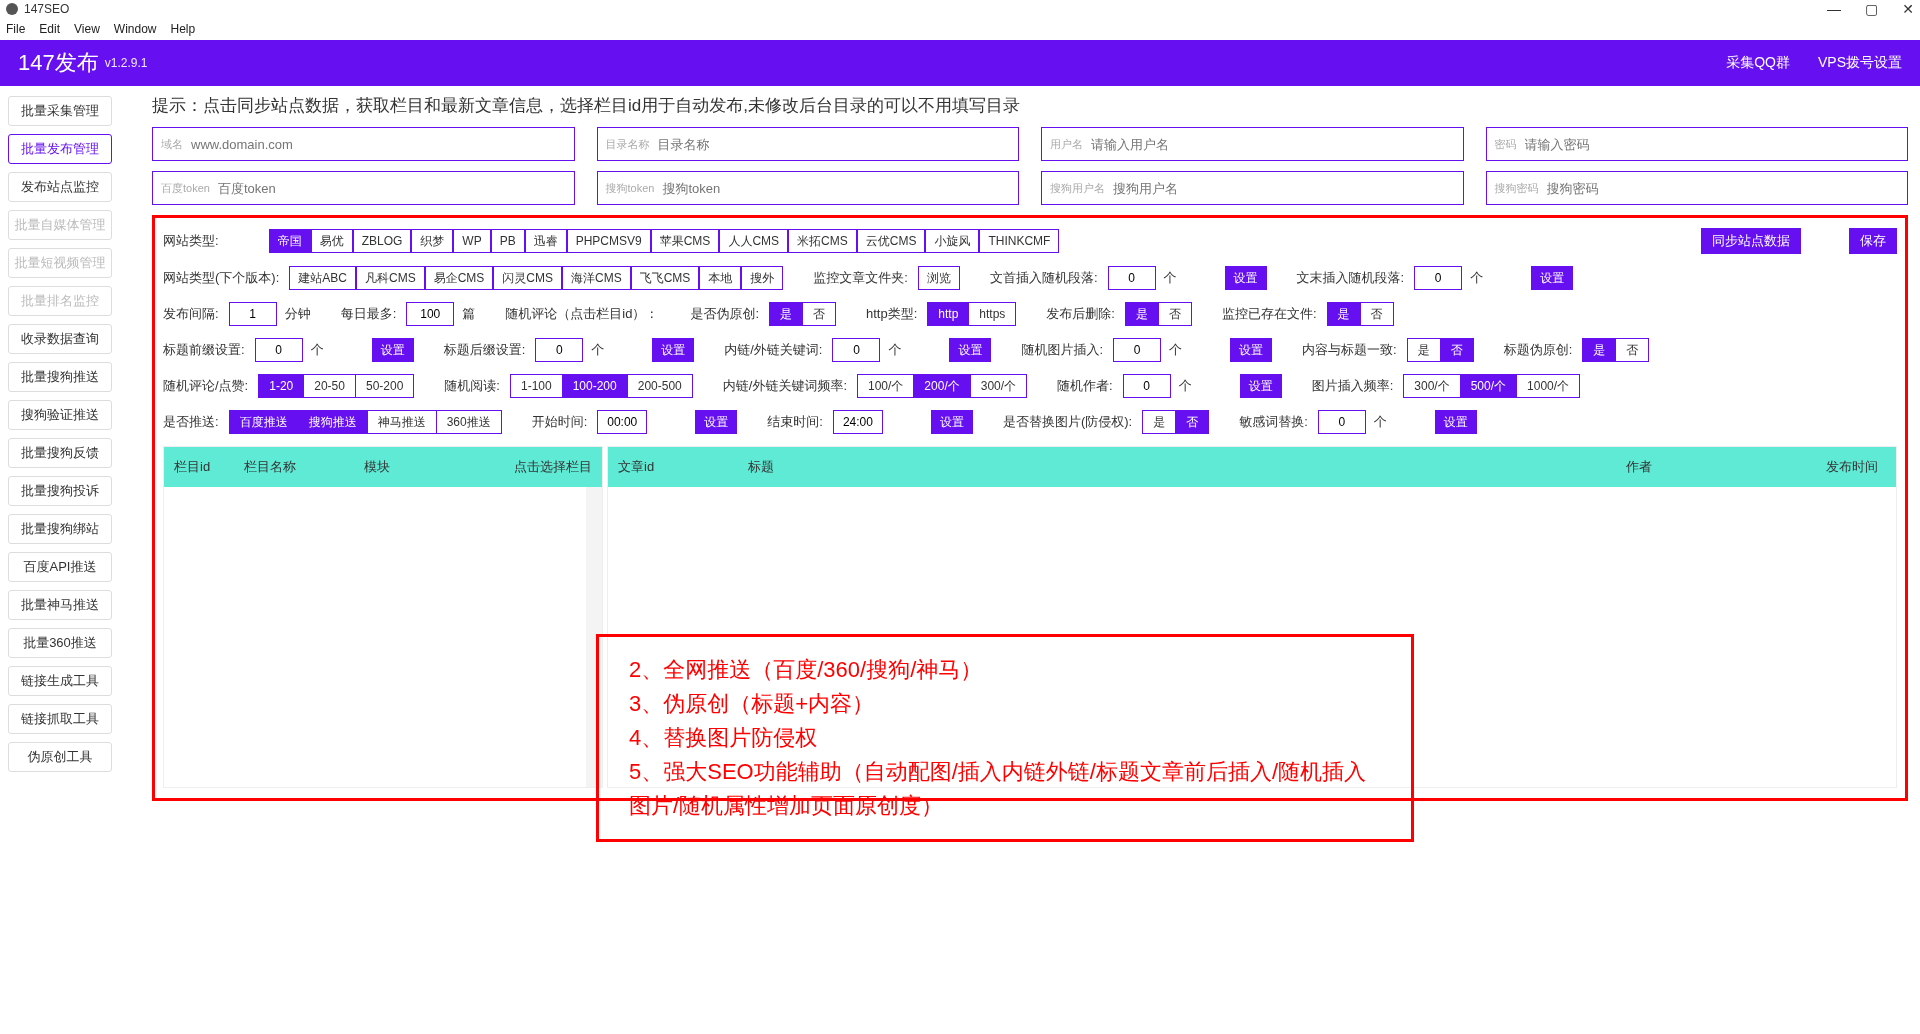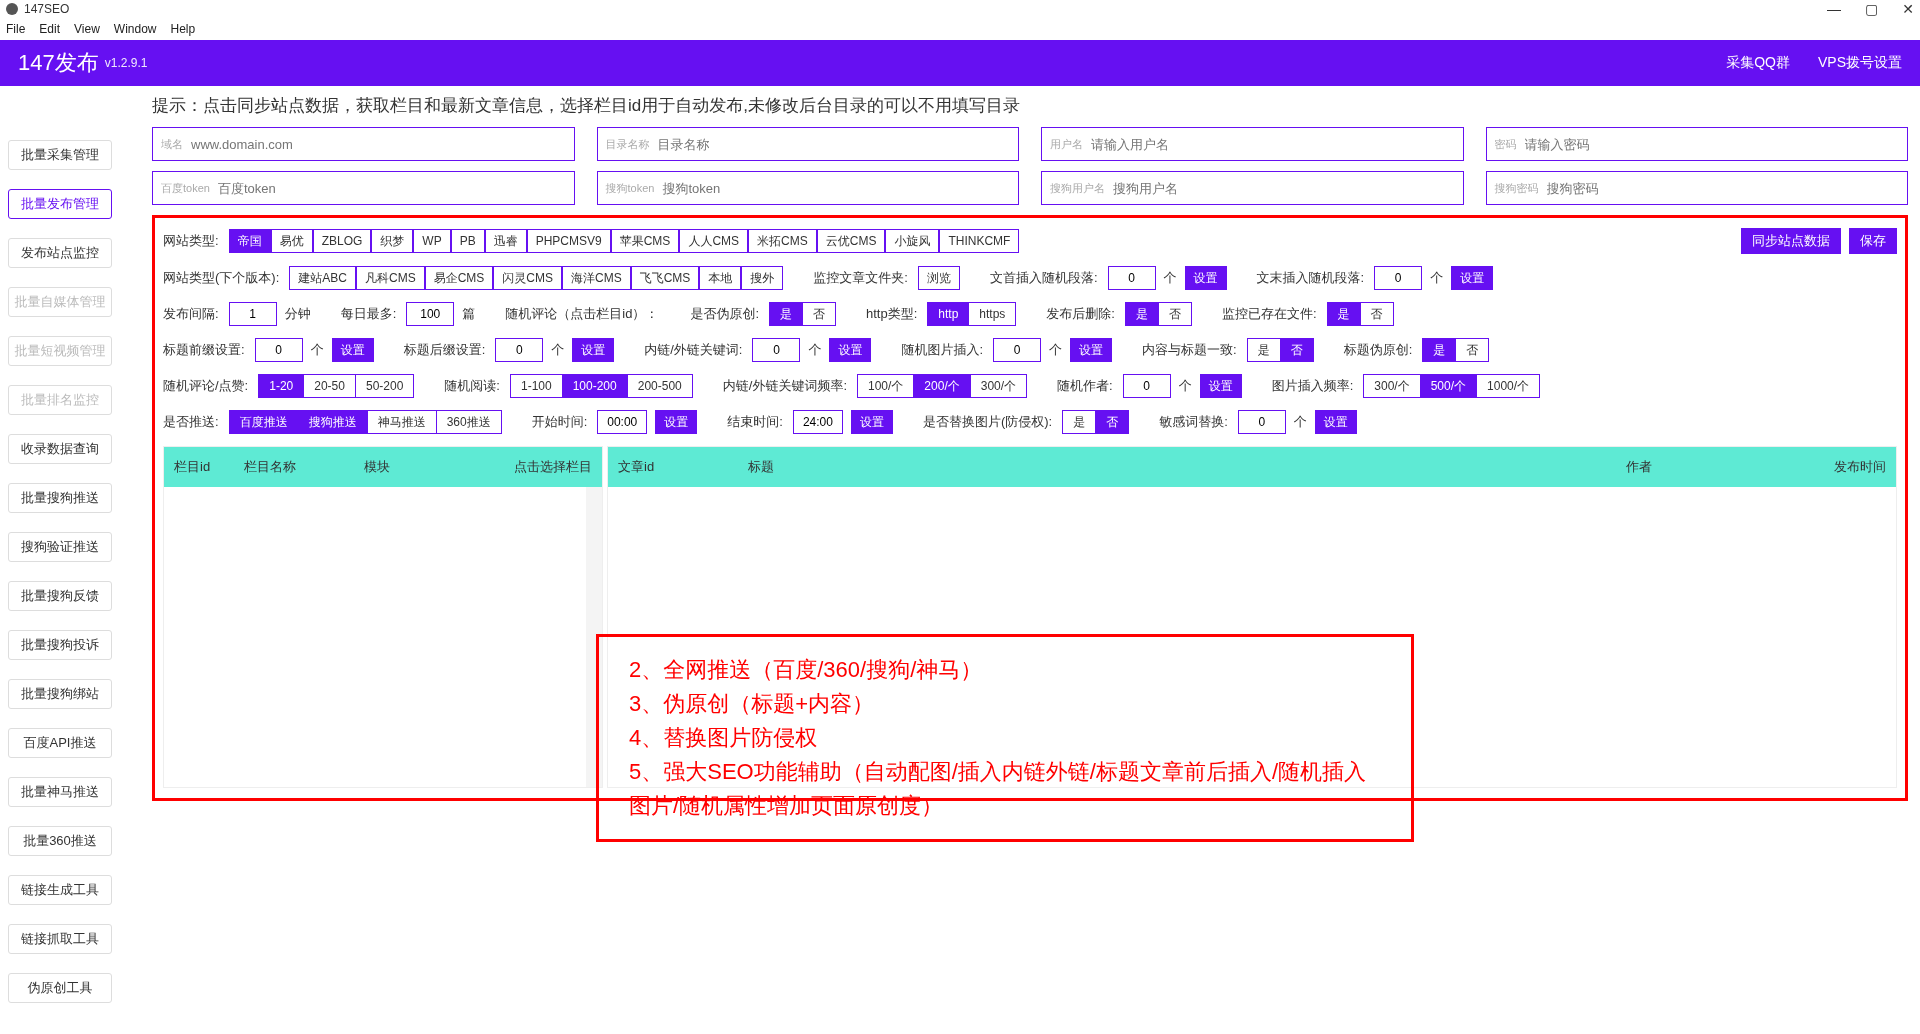--- a/index.html
+++ b/index.html
@@ -6,35 +6,35 @@
 body { background: #fff; font-size: 13px; color: #333; }
 .titlebar { height: 18px; display: flex; align-items: center; padding: 0 6px; font-size: 12px; }
 .titlebar .logo { width: 12px; height: 12px; border-radius: 50%; background: #555; margin-right: 6px; }
 .titlebar .controls { margin-left: auto; display: flex; gap: 24px; font-size: 14px; }
 .menubar { height: 22px; display: flex; align-items: center; gap: 14px; padding: 0 6px; font-size: 12px; color: #222; }
 .header { background: #6610F2; color: #fff; height: 46px; display: flex; align-items: center; padding: 0 18px; }
 .header .title { font-size: 22px; font-weight: 500; }
 .header .ver { font-size: 12px; margin-left: 6px; opacity: .9; }
 .header .hlinks { margin-left: auto; display: flex; gap: 28px; font-size: 14px; }
 .main { display: flex; height: calc(1034px - 18px - 22px - 46px); }
-.sidebar { width: 140px; padding: 10px 0 0 8px; display: flex; flex-direction: column; gap: 19px; margin-top: 44px; }
+.sidebar { width: 140px; padding: 10px 0 0 8px; display: flex; flex-direction: column; gap: 8px; }
 .sidebar .item { width: 104px; height: 30px; border: 1px solid #ddd; border-radius: 3px; display: flex; align-items: center; justify-content: center; font-size: 13px; background: #fff; cursor: pointer; }
 .sidebar .item.active { color: #6610F2; border-color: #6610F2; }
 .sidebar .item.disabled { color: #bbb; }
 .content { flex: 1; padding: 8px 12px 0 12px; }
 .tip { font-size: 17px; margin-bottom: 10px; }
 .row-inputs { display: flex; gap: 22px; margin-bottom: 10px; }
 .inbox { flex: 1; border: 1px solid #6610F2; height: 34px; display: flex; align-items: center; padding: 0 8px; }
 .inbox .lbl { color: #aaa; font-size: 11px; margin-right: 8px; white-space: nowrap; }
 .inbox input { border: none; outline: none; flex: 1; font-size: 13px; }
 .redbox { border: 3px solid red; padding: 10px 8px; }
 .cfg-row { display: flex; align-items: center; gap: 8px; margin-bottom: 12px; flex-wrap: wrap; font-size: 13px; }
 .cfg-row .lbl { margin-right: 2px; }
 .btn { height: 26px; padding: 0 10px; border: 1px solid #6610F2; background: #fff; color: #333; cursor: pointer; font-size: 13px; display: inline-flex; align-items: center; }
-.btn.purple { background: #6610F2; color: #fff; border-color: #6610F2; }
+.btn.purple { background: #6610F2; color: #fff; border-color: #6610F2; margin-left: 40px; }
 .btn.sm { height: 24px; padding: 0 8px; font-size: 12px; }
 .num-input { width: 48px; height: 24px; border: 1px solid #6610F2; text-align: center; font-size: 12px; }
 .time-input { width: 50px; height: 24px; border: 1px solid #6610F2; text-align: center; font-size: 12px; }
 .toggle { display: inline-flex; }
 .toggle .opt { height: 24px; padding: 0 10px; border: 1px solid #6610F2; display: inline-flex; align-items: center; font-size: 12px; cursor: pointer; }
 .toggle .opt.active { background: #6610F2; color: #fff; }
 .toggle .opt:not(:first-child) { border-left: none; }
 .gap { width: 14px; }
 .right-btns { margin-left: auto; display: flex; gap: 8px; }
 .tables { display: flex; gap: 4px; margin-top: 4px; }
@@ -311,21 +311,21 @@
             <div class="th" style="width:100px">模块</div>
             <div class="th" style="flex:1;text-align:right">点击选择栏目</div>
           </div>
           <div class="tbody"></div>
         </div>
         <div class="tbl">
           <div class="thead">
             <div class="th" style="width:130px">文章id</div>
             <div class="th" style="flex:1">标题</div>
             <div class="th" style="width:200px">作者</div>
-            <div class="th" style="width:80px;text-align:right">发布时间</div>
+            <div class="th" style="width:80px;">发布时间</div>
           </div>
           <div class="tbody"></div>
         </div>
       </div>
     </div>
 
     <div class="overlay">
       <div class="line">2、全网推送（百度/360/搜狗/神马）</div>
       <div class="line">3、伪原创（标题+内容）</div>
       <div class="line">4、替换图片防侵权</div>

